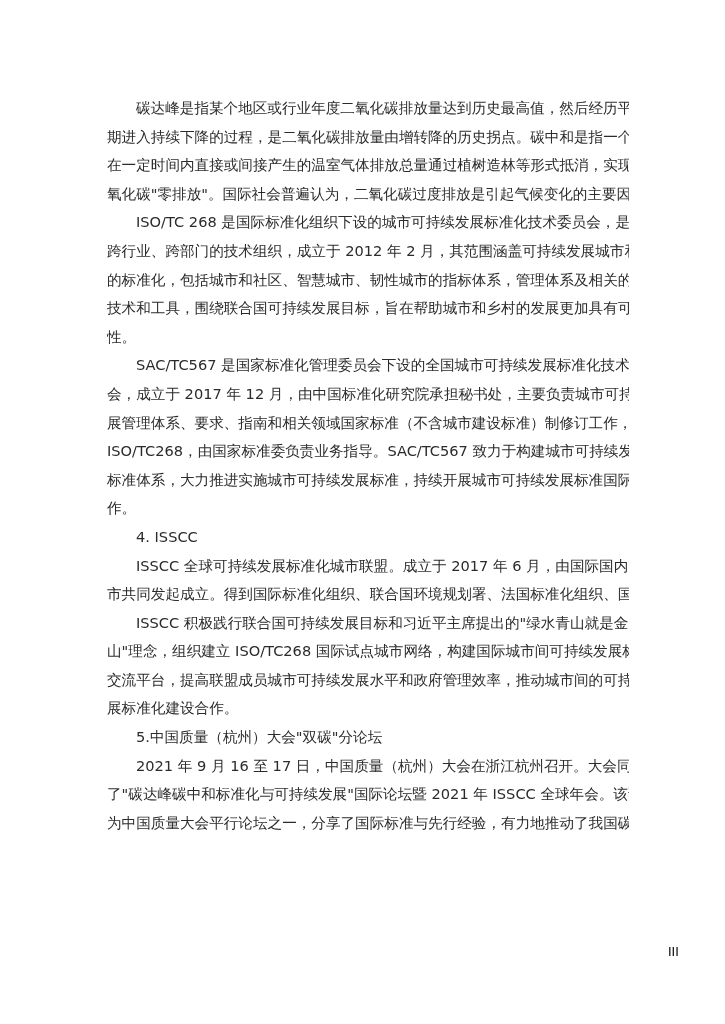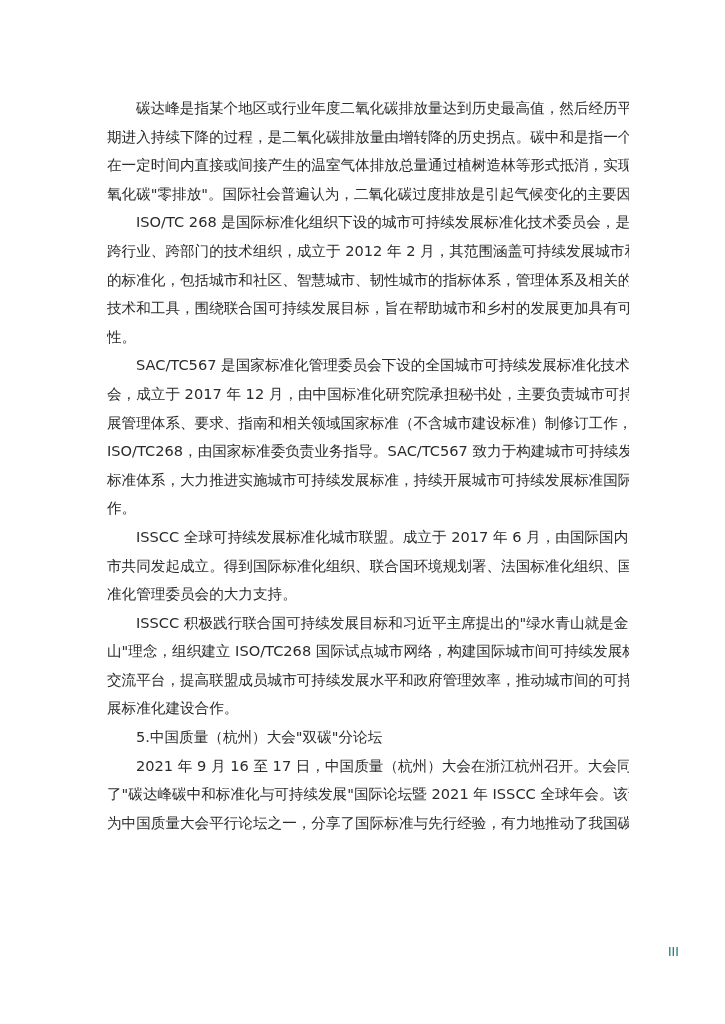--- a/index.html
+++ b/index.html
@@ -4,21 +4,21 @@
 <style>
   html, body { margin: 0; padding: 0; background: #ffffff; }
   body { width: 725px; height: 1024px; position: relative; overflow: hidden;
          font-family: "DejaVu Sans", "Liberation Sans", sans-serif; color: #2b2b2b; }
   .page { position: absolute; left: 107px; top: 94px; width: 522px; }
   .line { height: 28.6px; line-height: 28.6px; font-size: 14.6px; white-space: nowrap;
           text-align: justify; text-align-last: justify; overflow: hidden; }
   .line.last { text-align-last: left; }
   .indent { padding-left: 29px; }
   .heading { text-align-last: left; }
-  .page-number { position: absolute; left: 668px; top: 944px; font-size: 13px; color: #0f766e; font-family: "Liberation Sans", sans-serif; }
+  .page-number { position: absolute; left: 668px; top: 944px; font-size: 13px; color: #000000; font-family: "Liberation Sans", sans-serif; }
 </style>
 </head>
 <body>
 
 <div class="page">
 
   <div>
     <div class="line indent">碳达峰是指某个地区或行业年度二氧化碳排放量达到历史最高值，然后经历平台</div>
     <div class="line">期进入持续下降的过程，是二氧化碳排放量由增转降的历史拐点。碳中和是指一个地区</div>
     <div class="line">在一定时间内直接或间接产生的温室气体排放总量通过植树造林等形式抵消，实现二</div>
@@ -37,25 +37,25 @@
 
   <div>
     <div class="line indent">SAC/TC567 是国家标准化管理委员会下设的全国城市可持续发展标准化技术委员</div>
     <div class="line">会，成立于 2017 年 12 月，由中国标准化研究院承担秘书处，主要负责城市可持续发</div>
     <div class="line">展管理体系、要求、指南和相关领域国家标准（不含城市建设标准）制修订工作，对口</div>
     <div class="line">ISO/TC268，由国家标准委负责业务指导。SAC/TC567 致力于构建城市可持续发展新型</div>
     <div class="line">标准体系，大力推进实施城市可持续发展标准，持续开展城市可持续发展标准国际合</div>
     <div class="line last">作。</div>
   </div>
 
+  <div class="line indent heading">4. ISSCC</div>
 
   <div>
     <div class="line indent">ISSCC 全球可持续发展标准化城市联盟。成立于 2017 年 6 月，由国际国内 16 个城</div>
     <div class="line">市共同发起成立。得到国际标准化组织、联合国环境规划署、法国标准化组织、国家标</div>
-    <div class="line last">准化管理委员会的大力支持。</div>
   </div>
 
   <div>
     <div class="line indent">ISSCC 积极践行联合国可持续发展目标和习近平主席提出的"绿水青山就是金山银</div>
     <div class="line">山"理念，组织建立 ISO/TC268 国际试点城市网络，构建国际城市间可持续发展标准化</div>
     <div class="line">交流平台，提高联盟成员城市可持续发展水平和政府管理效率，推动城市间的可持续发</div>
     <div class="line last">展标准化建设合作。</div>
   </div>
 
   <div class="line indent heading">5.中国质量（杭州）大会"双碳"分论坛</div>

